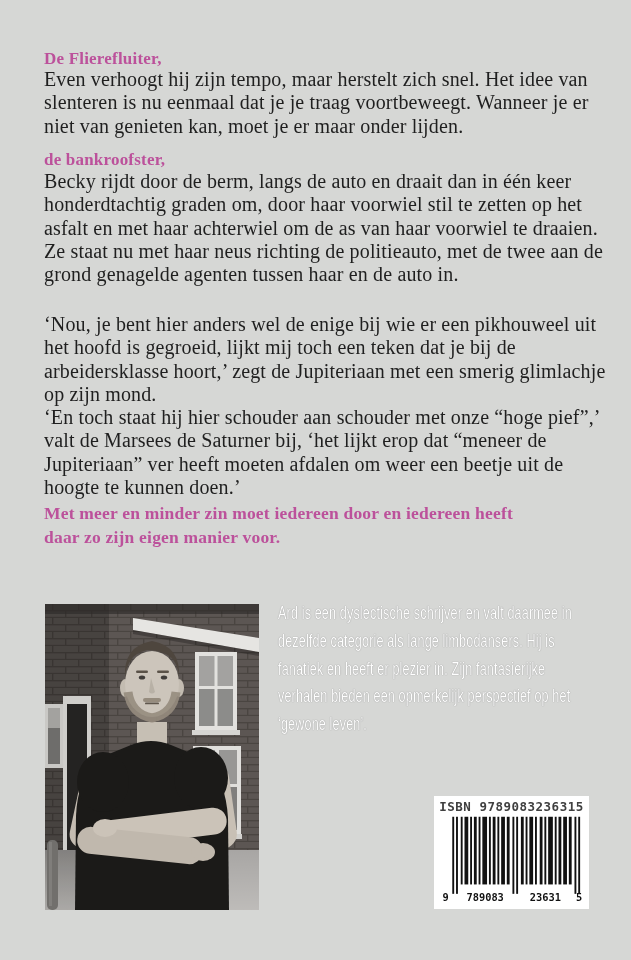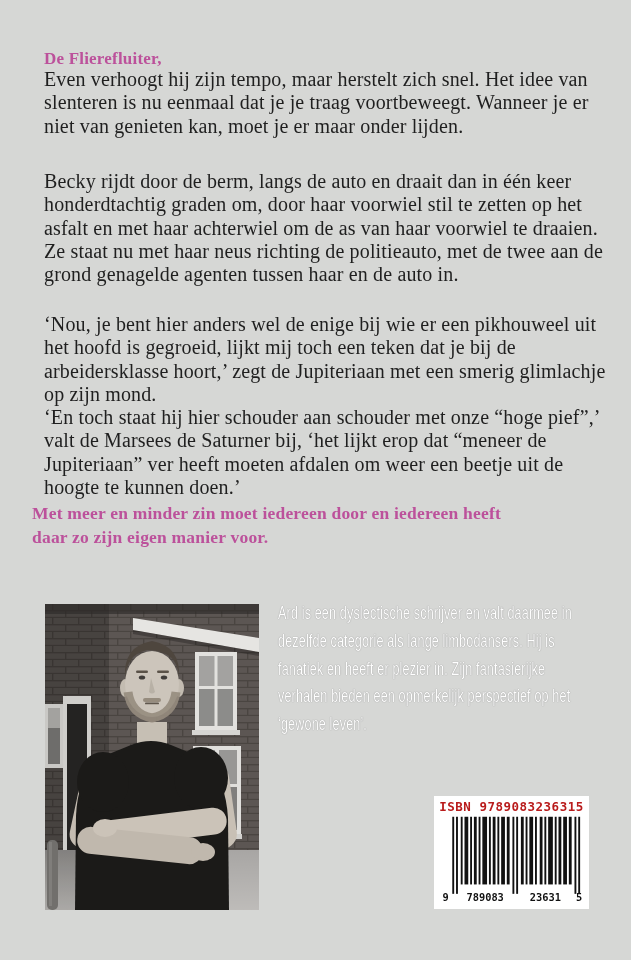--- a/index.html
+++ b/index.html
@@ -17,21 +17,21 @@
     letter-spacing:.2px;
   }
   .body-par{
     position:absolute;left:44px;width:575px;
     font-size:20px;line-height:23.3px;
     color:var(--body_text,#1f1f1f);
     white-space:pre-line;
     letter-spacing:.15px;
   }
   .closing-par{
-    position:absolute;left:32px;width:575px;
+    position:absolute;left:44px;width:575px;
     font-weight:bold;font-size:17.5px;line-height:23.6px;
     color:var(--accent_pink,#bc519b);
     white-space:pre-line;
     letter-spacing:.2px;
   }
   .photo{
     position:absolute;left:45px;top:604px;width:214px;height:306px;
     background:#5c5653;
   }
   .photo svg{display:block;width:100%;height:100%;}
@@ -48,40 +48,41 @@
   }
   .barcode-box{
     position:absolute;left:434px;top:796px;width:155px;height:113px;
     background:#ffffff;
   }
   .isbn-top{
     position:absolute;left:0;top:3px;width:100%;
     text-align:center;
     font-family:"DejaVu Sans Mono", monospace;
     font-weight:bold;font-size:12.5px;letter-spacing:.5px;
-    color:#b91c1c;
+    color:#404040;
   }
   .bars{
     position:absolute;left:7px;top:19px;width:141px;height:90px;
   }
   .bars text{
     font-family:"DejaVu Sans Mono", monospace;
     font-weight:bold;font-size:11px;fill:#111;
   }
 </style>
 </head>
 <body>
 
 <div class="page">
 
   <div class="sec-heading" style="top:47px">De Flierefluiter,</div>
   <div class="body-par" style="top:68px">Even verhoogt hij zijn tempo, maar herstelt zich snel. Het idee van
 slenteren is nu eenmaal dat je je traag voortbeweegt. Wanneer je er
 niet van genieten kan, moet je er maar onder lijden.</div>
 
+  <div class="sec-heading" style="top:148px">de bankroofster,</div>
   <div class="body-par" style="top:170px">Becky rijdt door de berm, langs de auto en draait dan in één keer
 honderdtachtig graden om, door haar voorwiel stil te zetten op het
 asfalt en met haar achterwiel om de as van haar voorwiel te draaien.
 Ze staat nu met haar neus richting de politieauto, met de twee aan de
 grond genagelde agenten tussen haar en de auto in.</div>
 
   <div class="body-par" style="top:313px">‘Nou, je bent hier anders wel de enige bij wie er een pikhouweel uit
 het hoofd is gegroeid, lijkt mij toch een teken dat je bij de
 arbeidersklasse hoort,’ zegt de Jupiteriaan met een smerig glimlachje
 op zijn mond.

